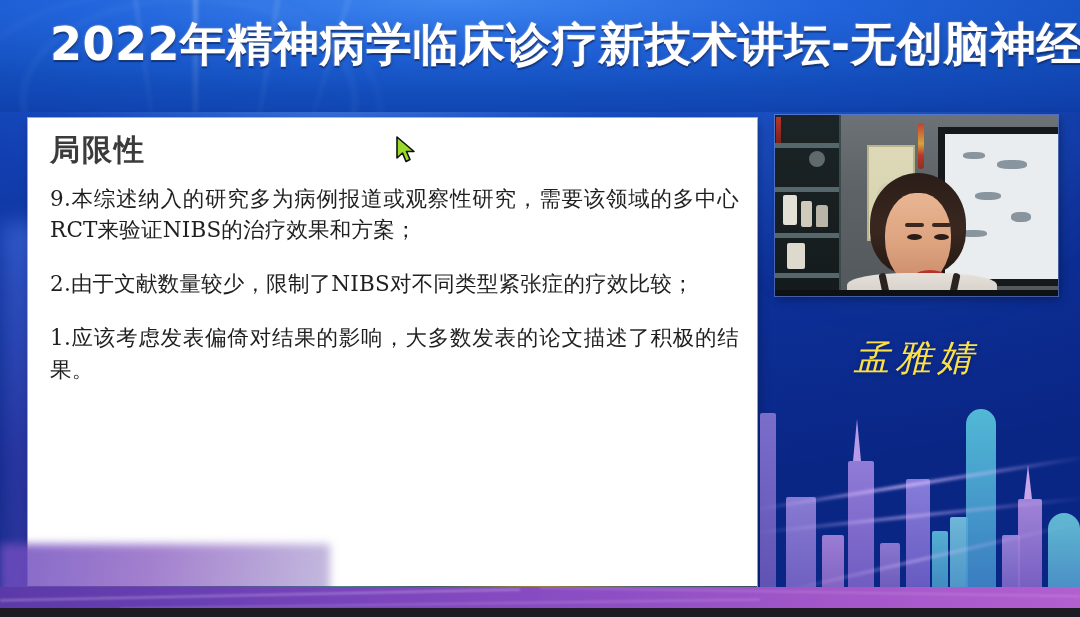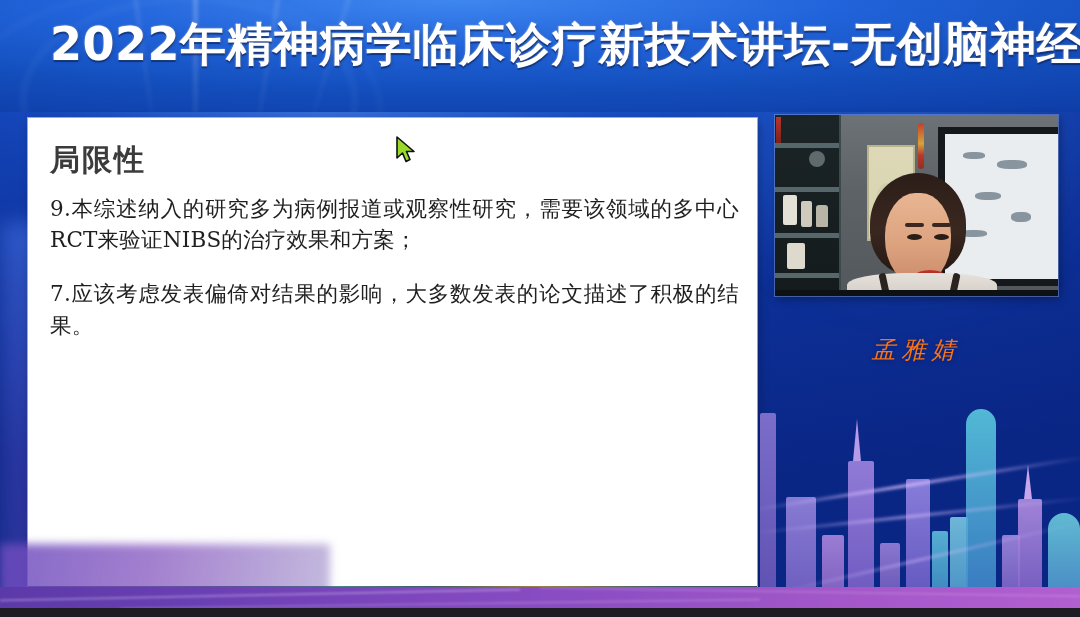--- a/index.html
+++ b/index.html
@@ -129,21 +129,20 @@
     height: 471px;
     background: #ffffff;
     box-shadow: 0 0 0 1px rgba(255,255,255,0.55), 2px 3px 10px rgba(0,0,0,0.28);
     overflow: hidden;
   }
   .slide-inner {
     position: absolute;
     left: 22px;
     top: 12px;
     right: 18px;
-    margin-top: 10px;
   }
   .slide-heading {
     font-family: "DejaVu Sans", "Liberation Sans", sans-serif;
     font-size: 30px;
     font-weight: 700;
     color: #3b3b3b;
     letter-spacing: 2px;
     margin: 0 0 12px 0;
     line-height: 1.35;
   }
@@ -347,25 +346,25 @@
   }
 
   
   .presenter-name {
     position: absolute;
     left: 775px;
     top: 334px;
     width: 283px;
     text-align: center;
     font-family: "DejaVu Serif", "Liberation Serif", serif;
-    font-size: 24px;
+    font-size: 36px;
     font-weight: 400;
     font-style: italic;
     letter-spacing: 6px;
-    color: #f97316;
+    color: #fde047;
     text-shadow: 0 1px 4px rgba(0,20,80,0.55);
   }
 
   
   .skyline {
     position: absolute;
     left: 760px;
     bottom: 8px;
     width: 320px;
     height: 215px;
@@ -453,21 +452,22 @@
     <div class="header-swirl"></div>
     <div class="header-swirl s2"></div>
   </div>
   <div class="header-title">2022年精神病学临床诊疗新技术讲坛-无创脑神经调控</div>
 
   <div class="slide-panel">
     <div class="slide-inner">
       <div class="slide-heading">局限性</div>
       <div class="slide-body">
         <p class="slide-para">9.本综述纳入的研究多为病例报道或观察性研究，需要该领域的多中心RCT来验证NIBS的治疗效果和方案；</p>
-        <p class="slide-para">7.应该考虑发表偏倚对结果的影响，大多数发表的论文描述了积极的结果。</p>
+        <p class="slide-para">2.由于文献数量较少，限制了NIBS对不同类型紧张症的疗效比较；</p>
+        <p class="slide-para">1.应该考虑发表偏倚对结果的影响，大多数发表的论文描述了积极的结果。</p>
       </div>
     </div>
     <div class="slide-bottom-rule"></div>
   </div>
 
   <div class="webcam">
     <div class="cam-wall"></div>
 
     <div class="cam-shelf">
       <div class="bar b1"></div>

